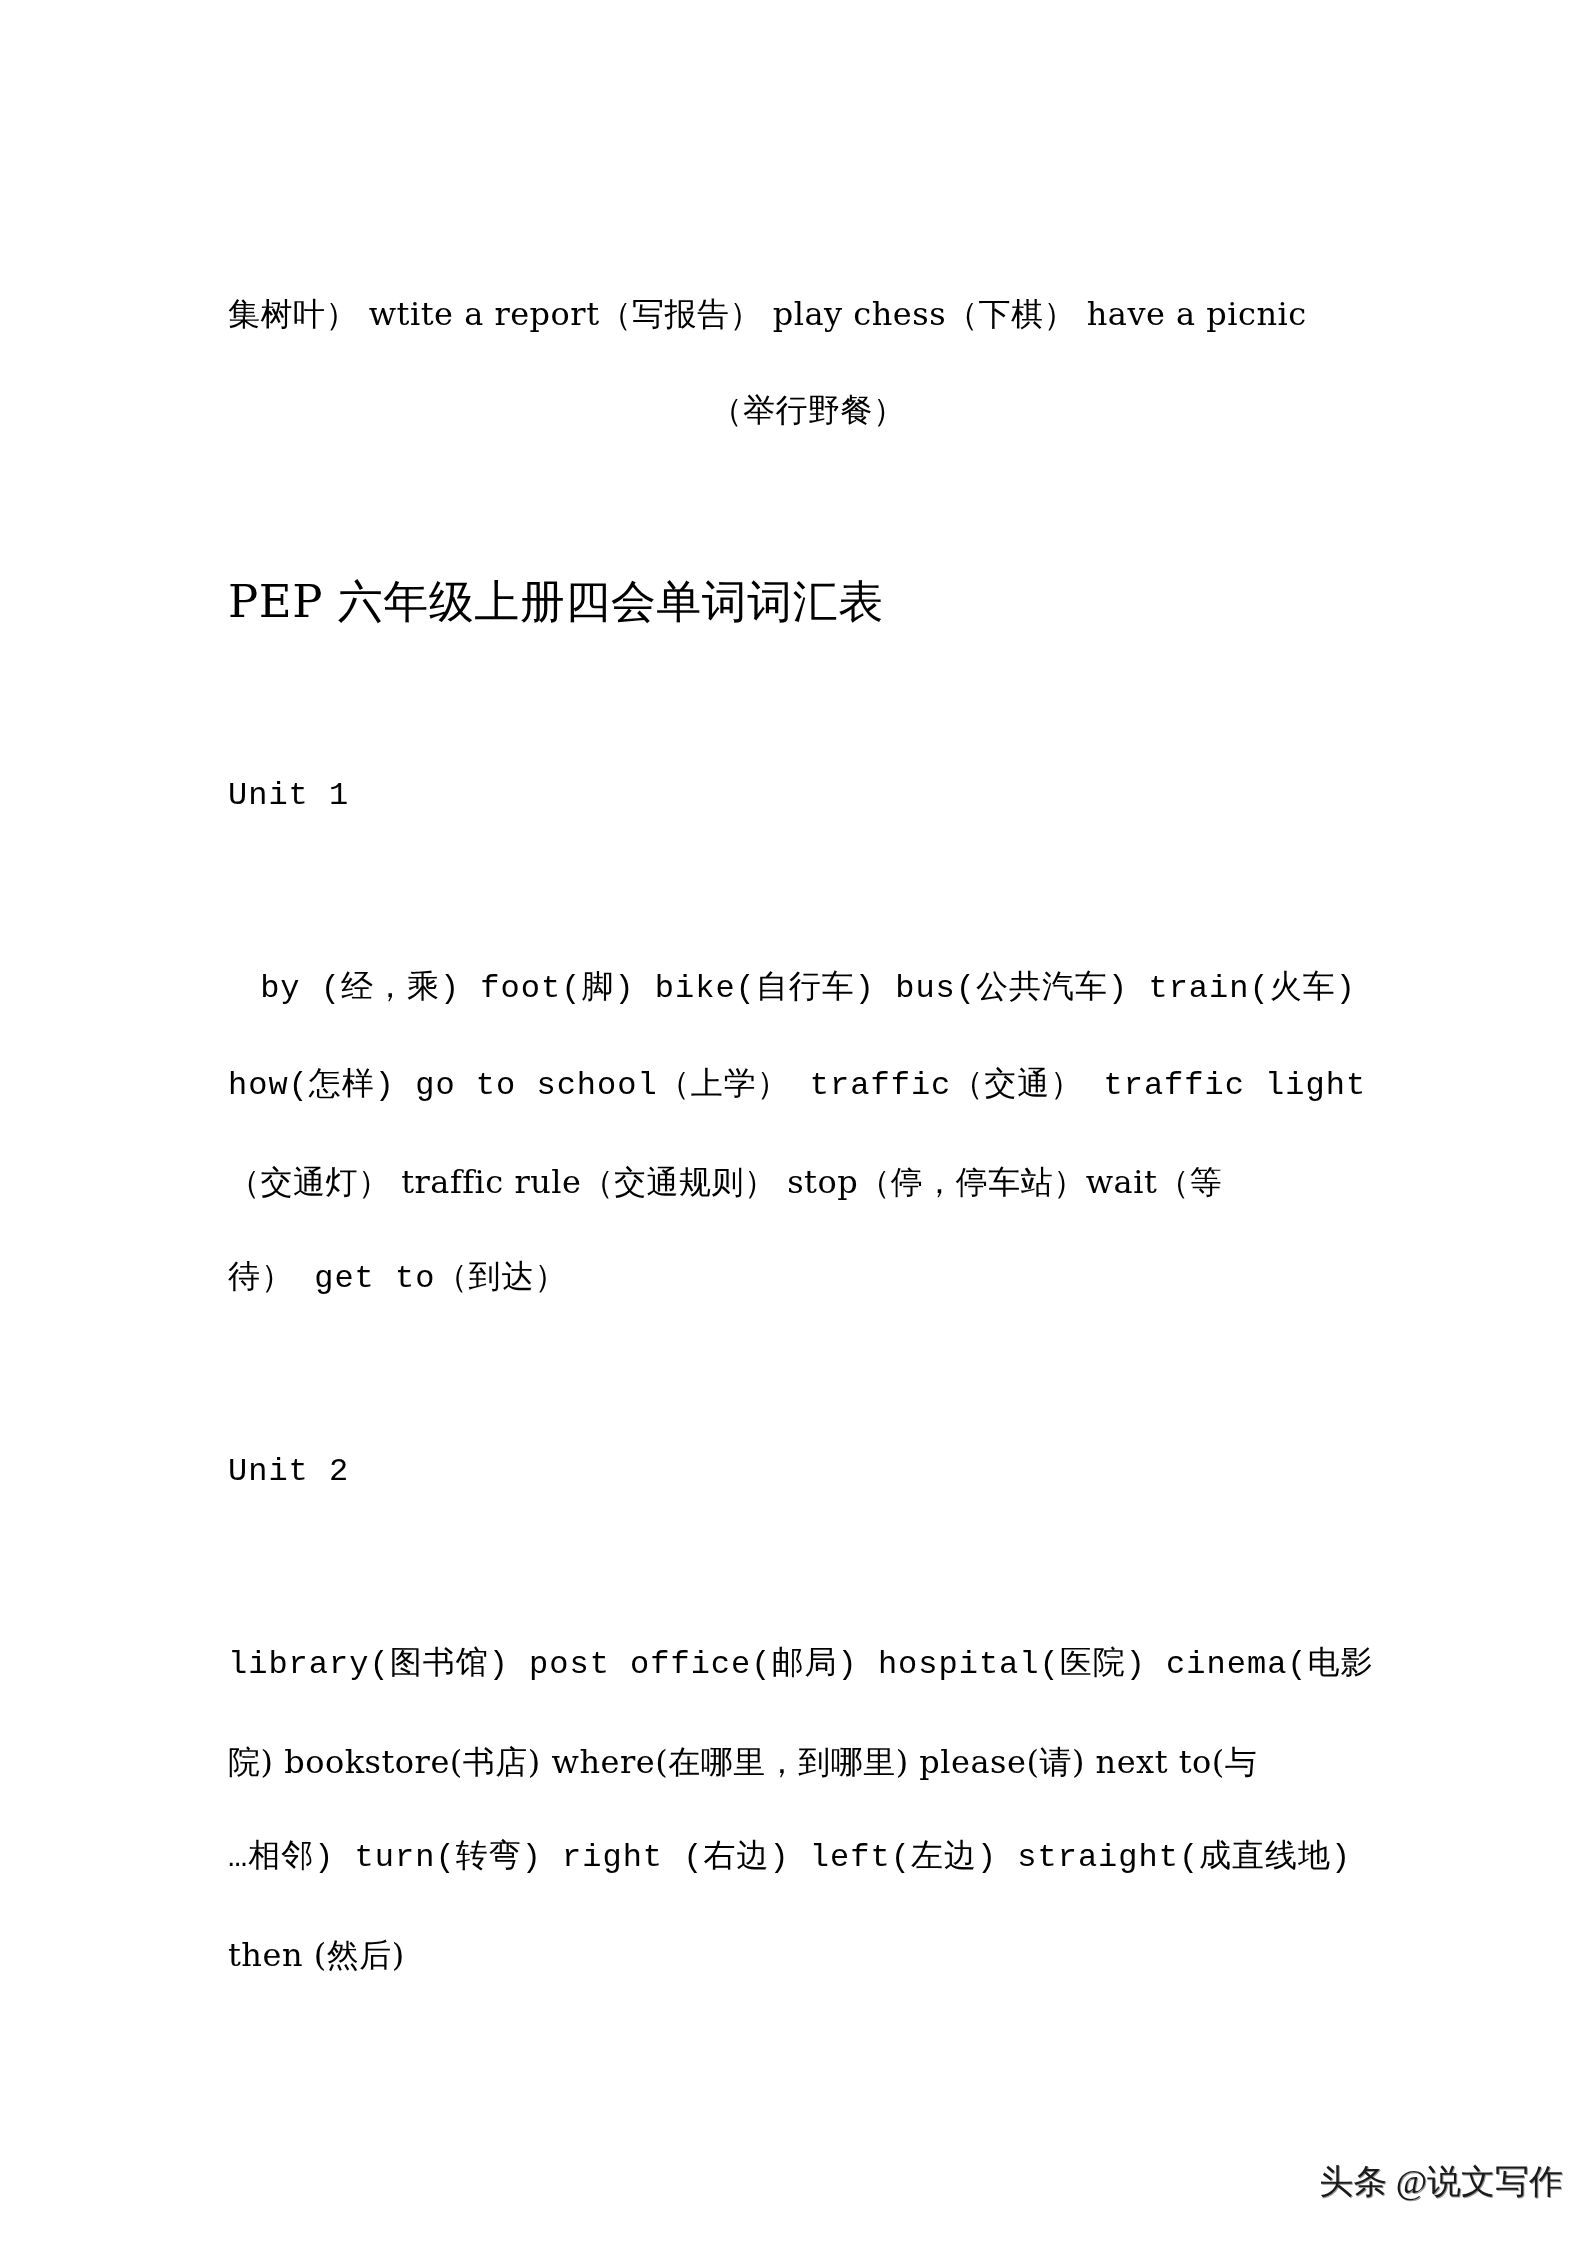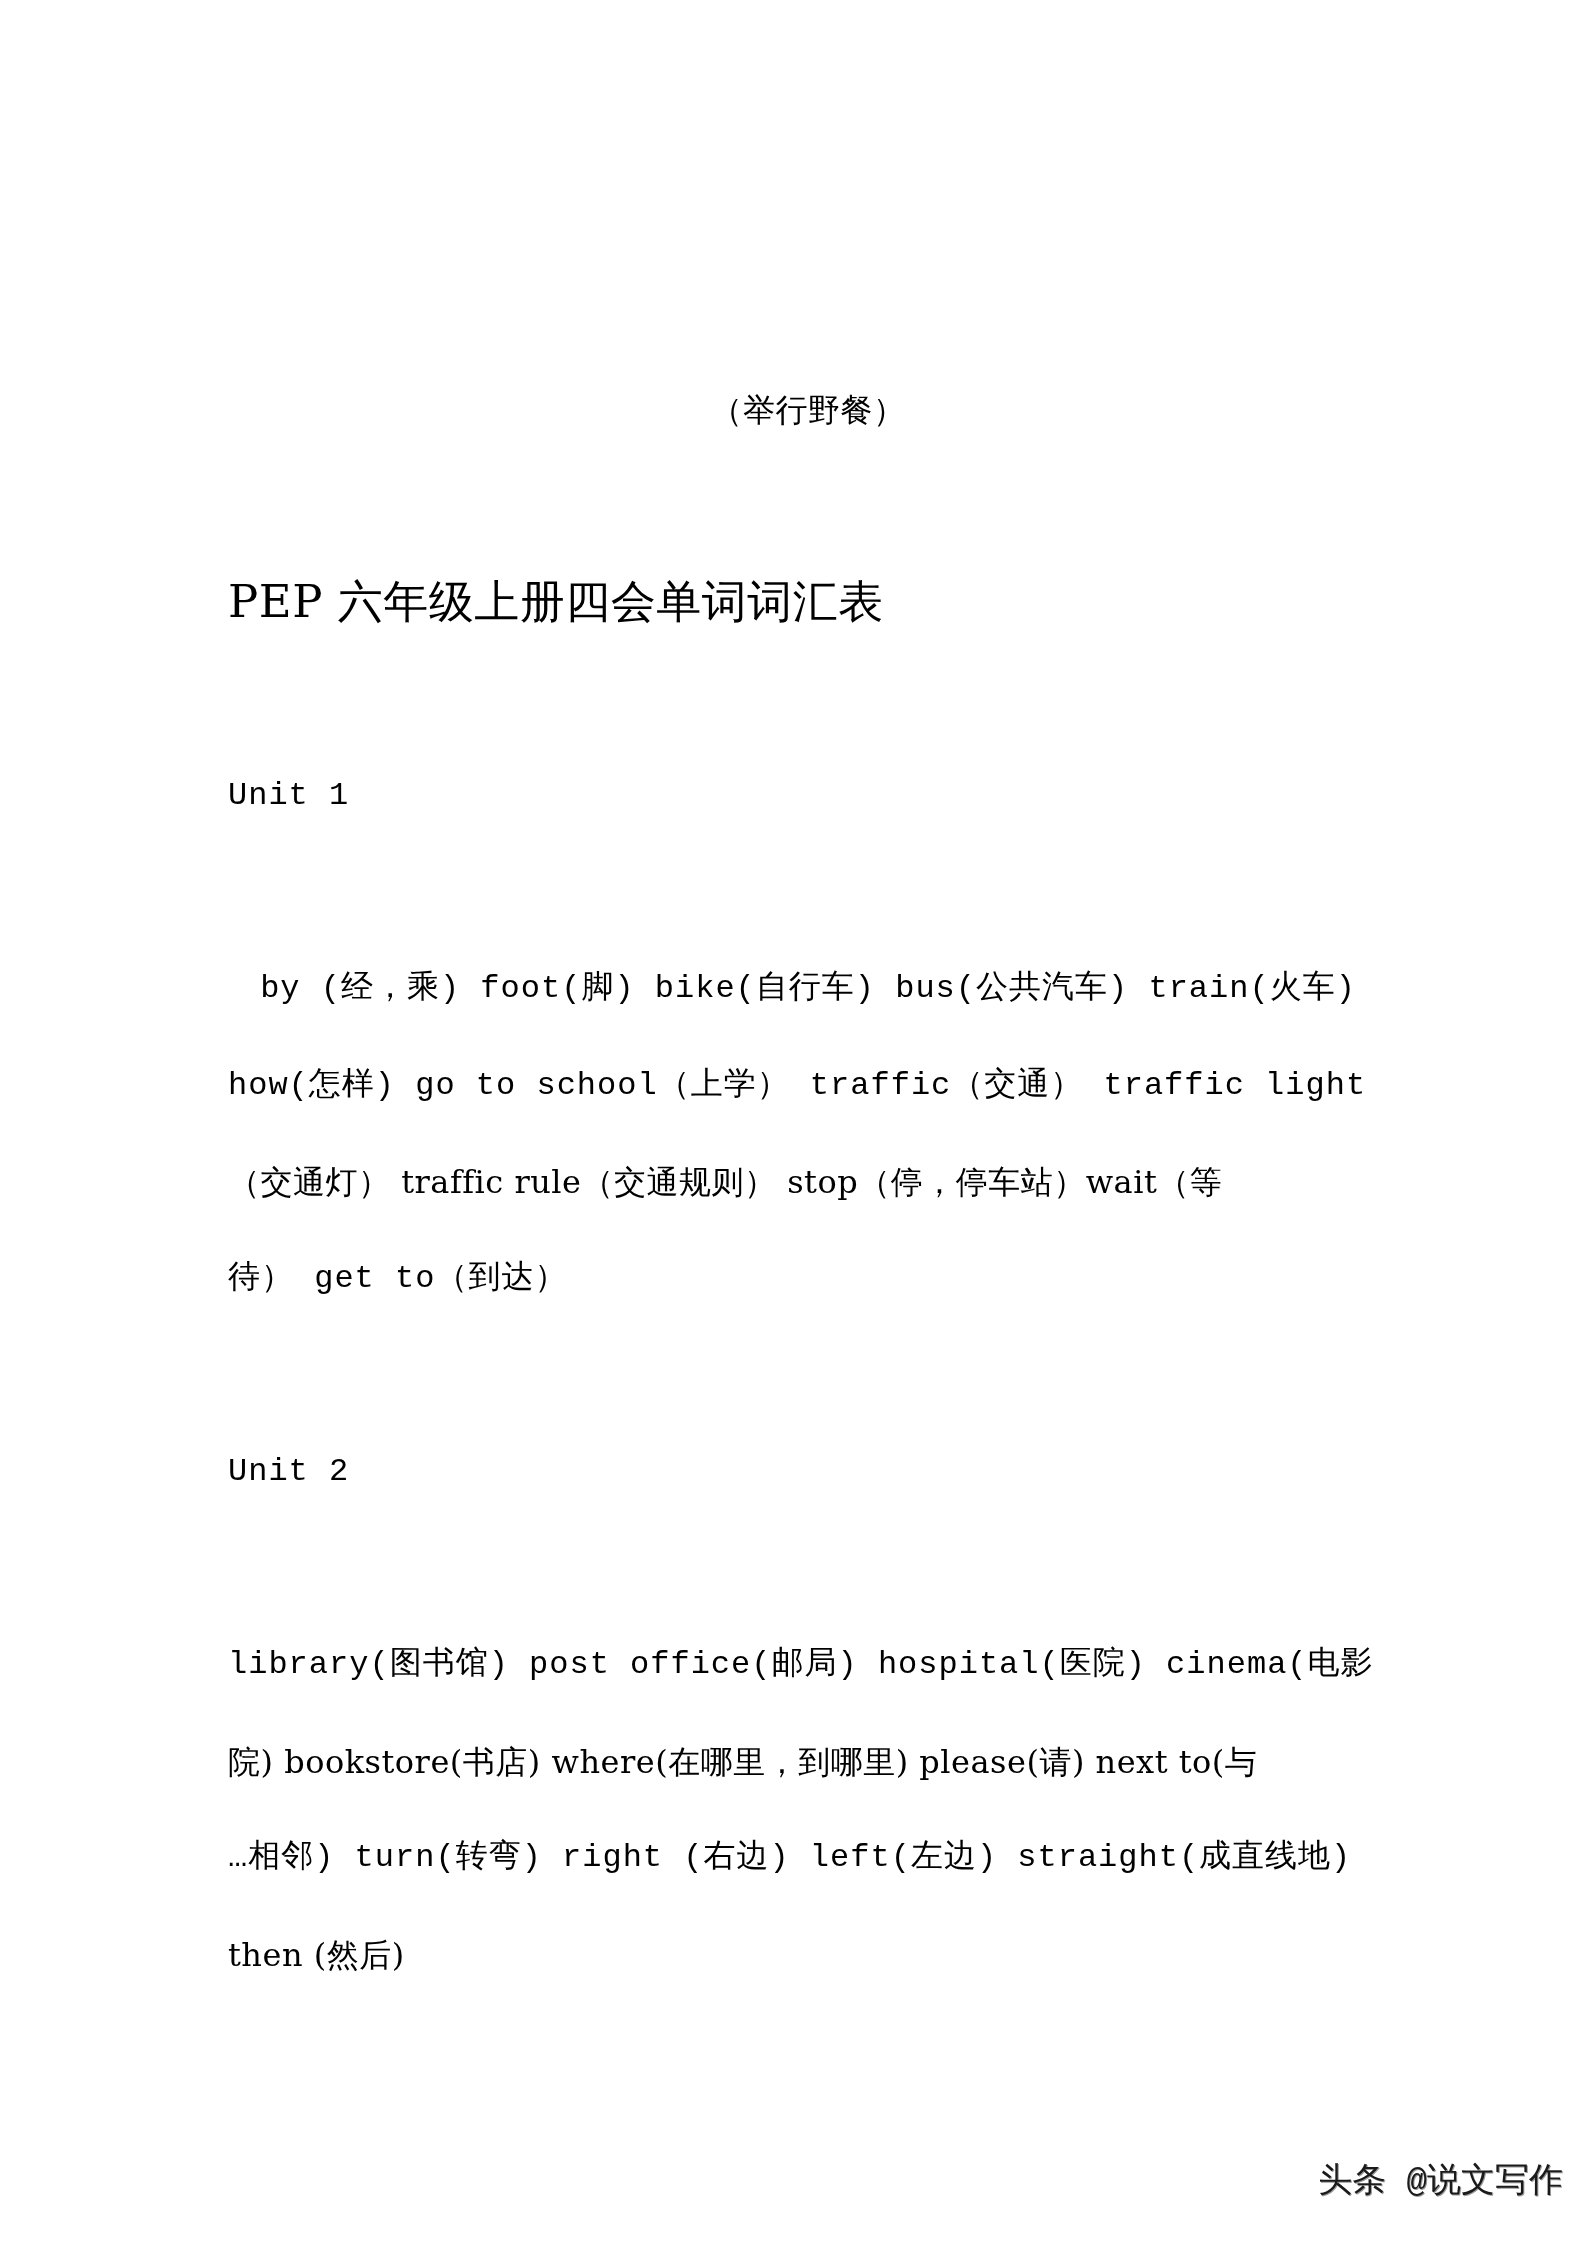--- a/index.html
+++ b/index.html
@@ -32,33 +32,34 @@
       letter-spacing: 0.5px;
     }
     .mono {
       font-family: "Liberation Mono", "DejaVu Sans Mono", monospace;
       letter-spacing: 1px;
     }
     .watermark {
       position: absolute;
       right: 24px;
       top: 2160px;
-      font-family: Liberation Mono, monospace;
+      font-family: Liberation Serif, serif;
       font-size: 34px;
       line-height: 44px;
       color: #1a1a1a;
       text-shadow: 1px 1px 0 #9a9a9a;
       white-space: nowrap;
     }
   </style>
 </head>
 <body>
 
 <div class="page">
 
+  <div class="line" style="top:292px;">集树叶） wtite a report（写报告） play chess（下棋） have a picnic</div>
   <div class="line" style="top:388px;text-align:center;">（举行野餐）</div>
 
   <div class="line" style="top:580px; font-size:45px;">PEP 六年级上册四会单词词汇表</div>
 
   <div class="line mono" style="top:774px;">Unit 1</div>
   <div class="line mono" style="top:967px;text-align:center;">by (经，乘) foot(脚) bike(自行车) bus(公共汽车) train(火车)</div>
   <div class="line mono" style="top:1064px;">how(怎样) go to school（上学） traffic（交通） traffic light</div>
   <div class="line" style="top:1160px;">（交通灯） traffic rule（交通规则） stop（停，停车站）wait（等</div>
   <div class="line mono" style="top:1257px;">待） get to（到达）</div>
 

